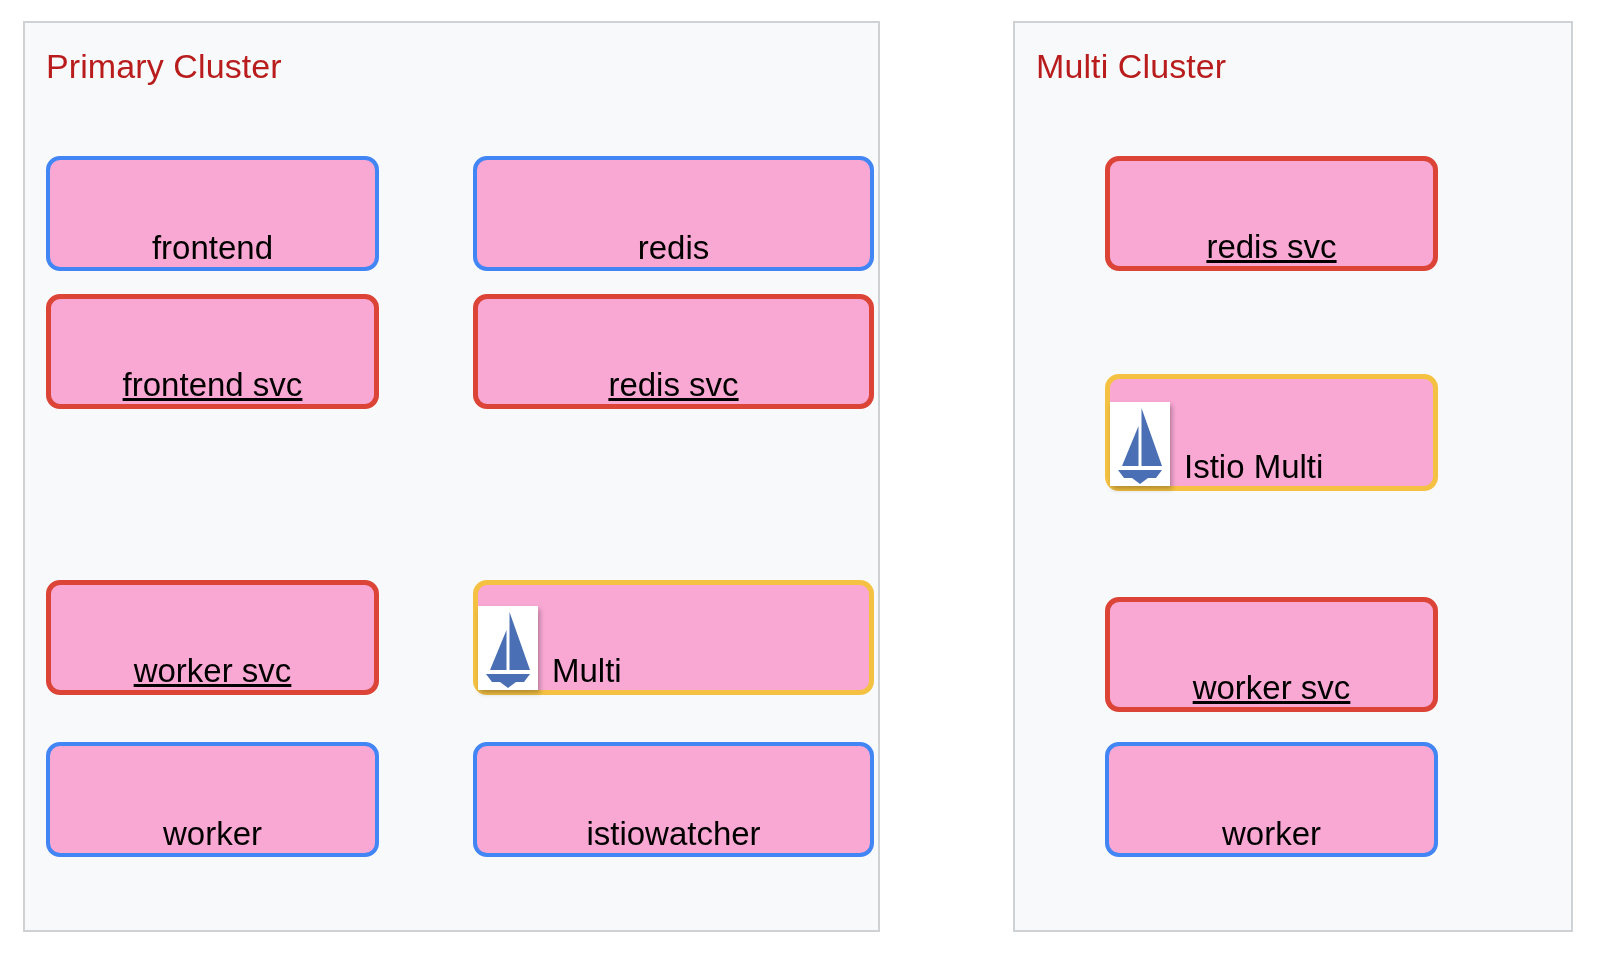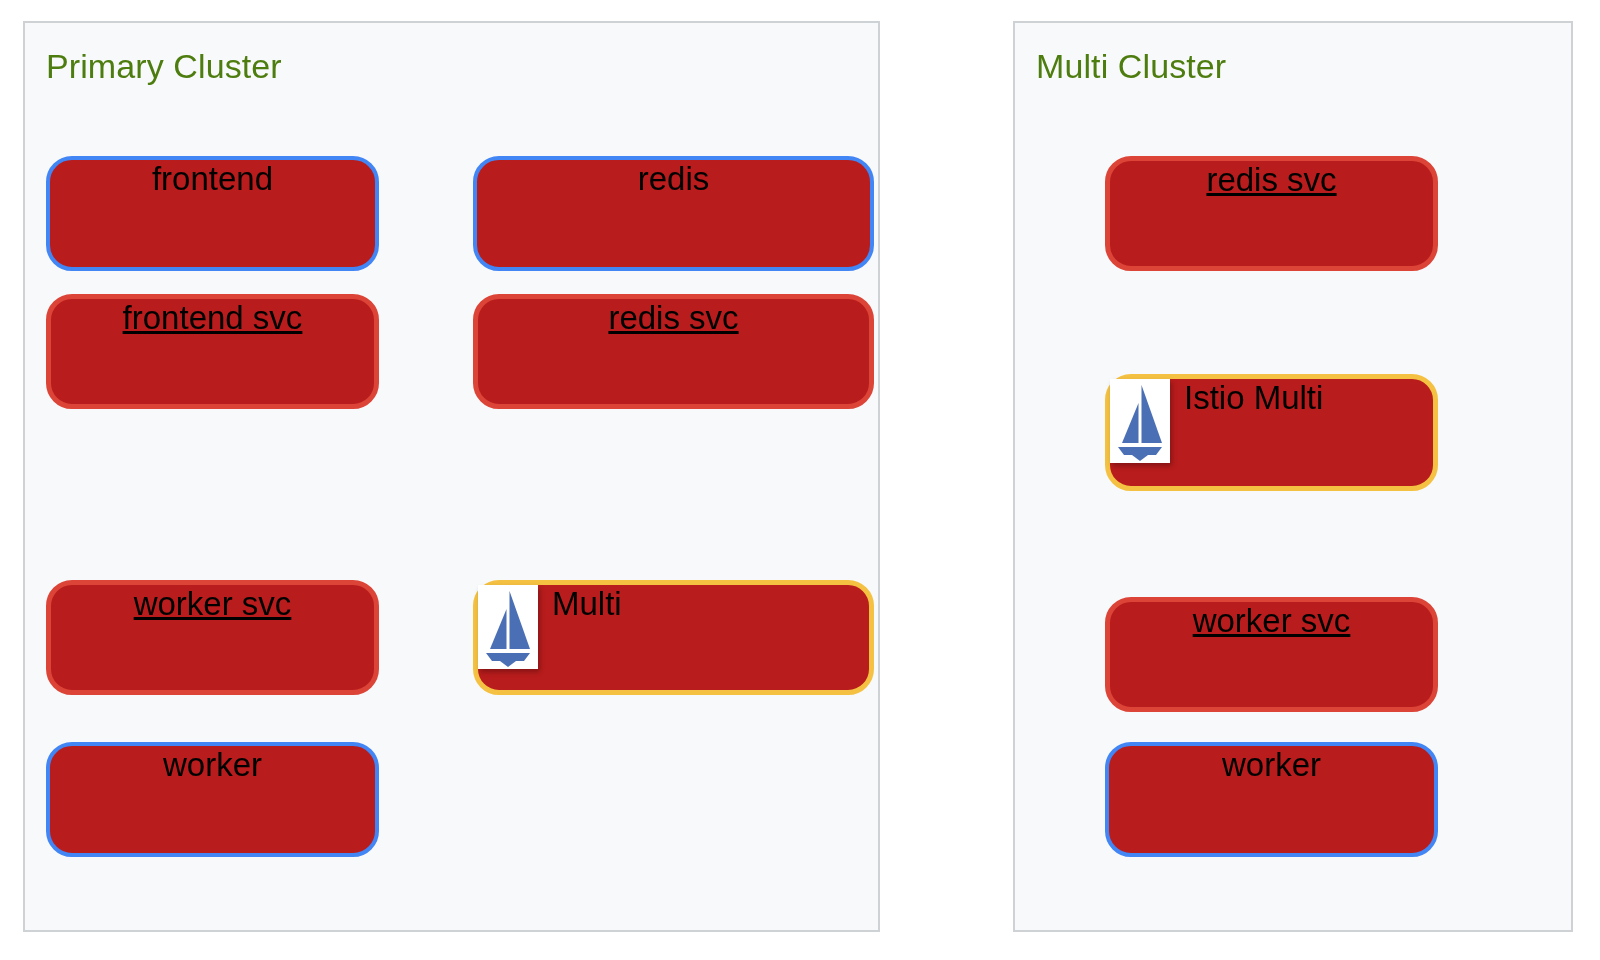--- a/index.html
+++ b/index.html
@@ -40,34 +40,34 @@
     top: 21px;
     width: 560px;
     height: 911px;
   }
   .cluster-title {
     position: absolute;
     left: 21px;
     top: 23px;
     font-size: 34px;
     line-height: 40px;
-    color: #4d7c0f;
+    color: #b91c1c;
     white-space: nowrap;
     letter-spacing: 0.1px;
   }
 
   
   .node {
     position: absolute;
     box-sizing: border-box;
-    background: #b91c1c;
-    border-radius: 26px;
+    background: #f9a8d4;
+    border-radius: 14px;
     border-style: solid;
     display: flex;
-    align-items: flex-start;
+    align-items: flex-end;
     justify-content: center;
   }
   .node.blue   { border-color: #4285f4; border-width: 4px; }
   .node.red    { border-color: #db4437; border-width: 5px; text-decoration: underline; }
   .node.yellow { border-color: #f4c142; border-width: 5px; }
 
   .node-label {
     font-size: 33px;
     line-height: 38px;
     color: #000000;
@@ -155,20 +155,23 @@
           <polygon points="22,76 38,76 30,82" fill="#4a6fb5"></polygon>
         </svg>
       </span>
       <span class="node-label">Multi</span>
     </div>
 
     <div class="node blue p-col1 p-row4">
       <span class="node-label">worker</span>
     </div>
 
+    <div class="node blue p-col2 p-row4">
+      <span class="node-label">istiowatcher</span>
+    </div>
   </div>
 
   <div class="cluster" id="cluster-burst">
     <div class="cluster-title">Multi Cluster</div>
 
     <div class="node red b-col b-row1">
       <span class="node-label">redis svc</span>
     </div>
 
     <div class="node yellow with-logo b-col b-row2">

